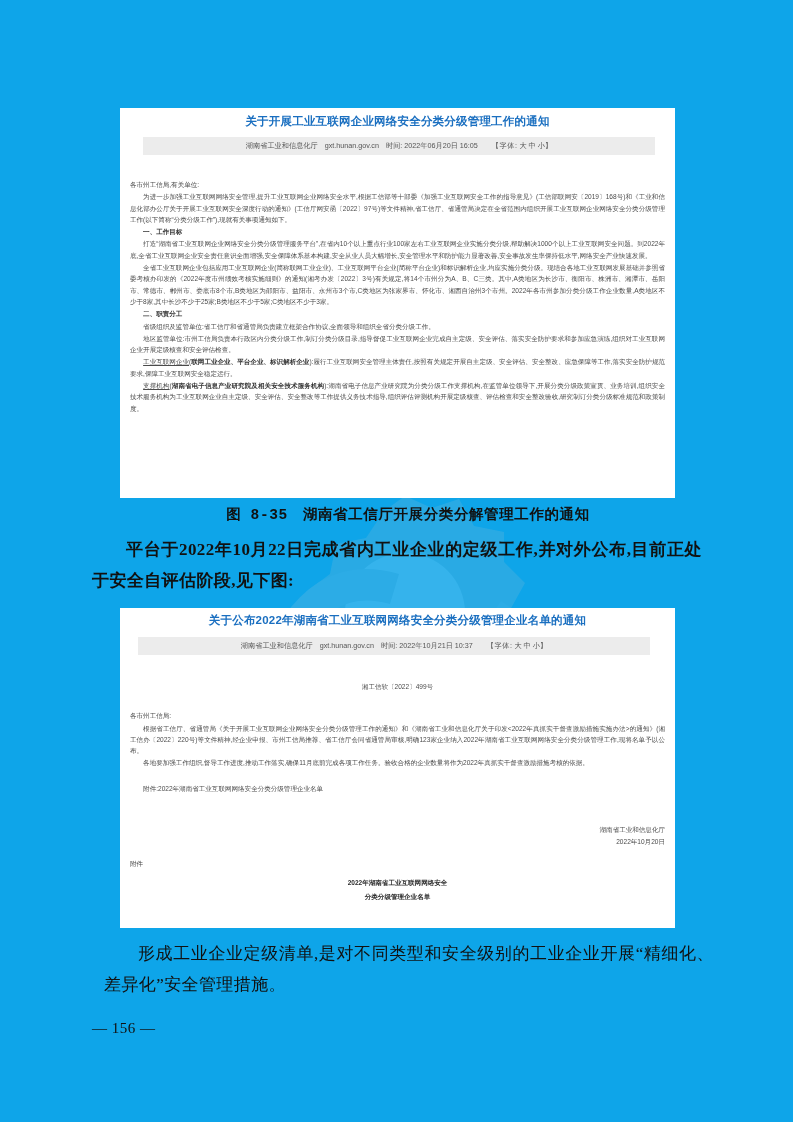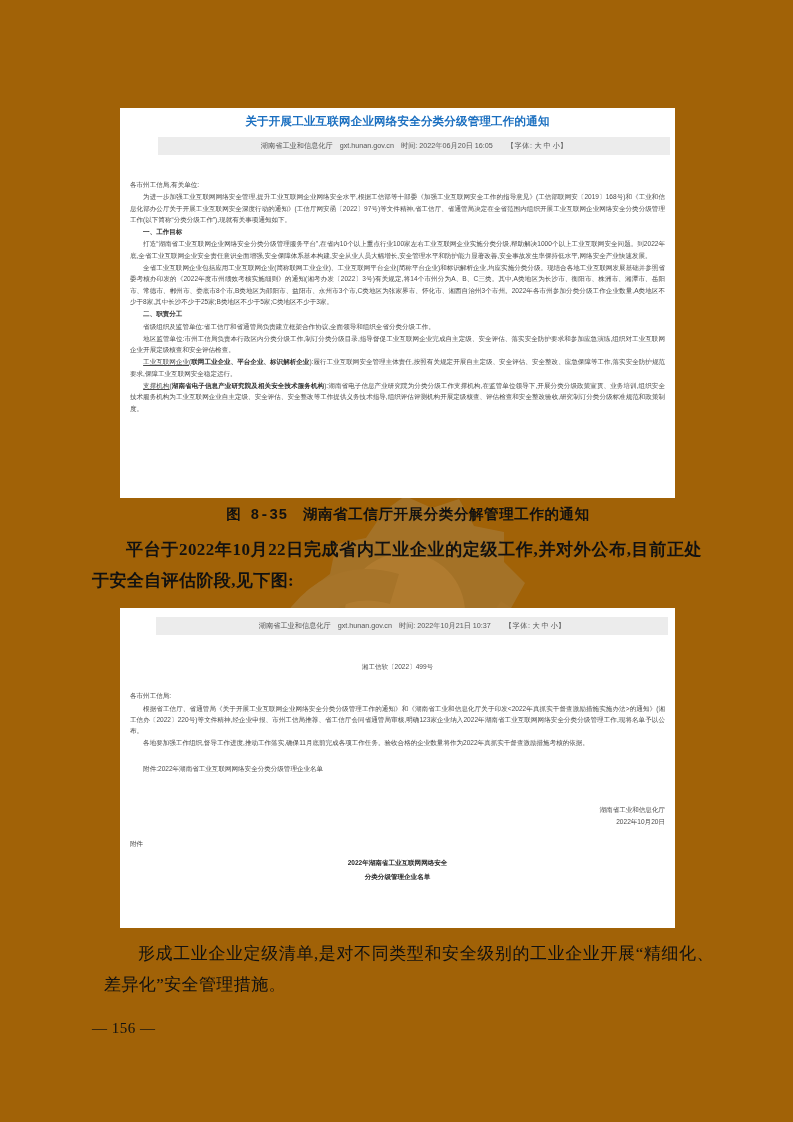--- a/index.html
+++ b/index.html
@@ -16,21 +16,21 @@
     color: #1b1b1b;
     overflow: hidden;
   }
 
   
   .page {
     position: absolute;
     inset: 0;
     width: 793px;
     height: 1122px;
-    background: #a16207;
+    background: #0ea5e9;
   }
 
   
   .watermark {
     position: absolute;
     left: 255px;
     top: 475px;
     width: 300px;
     height: 300px;
     opacity: 0.16;
@@ -135,21 +135,21 @@
       <path d="M182 96 q-30 44 -78 30 l6 -20 q34 10 54 -22 z"></path>
     </g>
   </svg>
 
   <div class="content">
 
     <div class="shot" style="left:120px; top:108px; width:555px; height:390px;">
 
       <div class="shot-title" style="font-size:11.5px; padding-top:5px; line-height:16px;">关于开展工业互联网企业网络安全分类分级管理工作的通知</div>
 
-      <div class="shot-meta" style="margin-top:8px; margin-left:38px; width:512px; height:18px;
+      <div class="shot-meta" style="margin-top:8px; margin-left:23px; width:512px; height:18px;
                   line-height:18px; font-size:7.2px;">
         <span>湖南省工业和信息化厅</span><span class="sep"></span><span>gxt.hunan.gov.cn</span><span class="sep"></span><span>时间:</span>&nbsp;<span>2022年06月20日 16:05</span><span class="sep"></span><span class="sep"></span><span class="fontsizer">【字体:</span>&nbsp;<span>大</span>&nbsp;<span>中</span>&nbsp;<span>小</span><span>】</span>
       </div>
 
       <div class="shot-body" style="margin-top:24px; margin-left:10px; width:535px;
                   font-size:6.55px; line-height:11.3px;">
         <p class="plain">各市州工信局,有关单位:</p>
         <p class="ind">为进一步加强工业互联网网络安全管理,提升工业互联网企业网络安全水平,根据工信部等十部委《加强工业互联网安全工作的指导意见》(工信部联网安〔2019〕168号)和《工业和信息化部办公厅关于开展工业互联网安全深度行动的通知》(工信厅网安函〔2022〕97号)等文件精神,省工信厅、省通管局决定在全省范围内组织开展工业互联网企业网络安全分类分级管理工作(以下简称“分类分级工作”),现就有关事项通知如下。</p>
         <p class="head">一、工作目标</p>
         <p class="ind">打造“湖南省工业互联网企业网络安全分类分级管理服务平台”,在省内10个以上重点行业100家左右工业互联网企业实施分类分级,帮助解决1000个以上工业互联网安全问题。到2022年底,全省工业互联网企业安全责任意识全面增强,安全保障体系基本构建,安全从业人员大幅增长,安全管理水平和防护能力显著改善,安全事故发生率保持低水平,网络安全产业快速发展。</p>
@@ -161,22 +161,23 @@
         <p class="ind"><span class="u">支撑机构</span>(<span class="b">湖南省电子信息产业研究院及相关安全技术服务机构</span>):湖南省电子信息产业研究院为分类分级工作支撑机构,在监管单位领导下,开展分类分级政策宣贯、业务培训,组织安全技术服务机构为工业互联网企业自主定级、安全评估、安全整改等工作提供义务技术指导,组织评估评测机构开展定级核查、评估检查和安全整改验收,研究制订分类分级标准规范和政策制度。</p>
       </div>
     </div>
 
     <div class="fig-caption" style="top:505px;">图 8-35　湖南省工信厅开展分类分解管理工作的通知</div>
 
     <div class="body-para" style="left:92px; top:534px; width:610px;font-weight:bold;">平台于2022年10月22日完成省内工业企业的定级工作,并对外公布,目前正处于安全自评估阶段,见下图:</div>
 
     <div class="shot" style="left:120px; top:608px; width:555px; height:320px;">
 
-
-      <div class="shot-meta" style="margin-top:9px; margin-left:36px; width:512px; height:18px;
+      <div class="shot-title" style="font-size:11.5px; padding-top:4px; line-height:16px;">关于公布2022年湖南省工业互联网网络安全分类分级管理企业名单的通知</div>
+
+      <div class="shot-meta" style="margin-top:9px; margin-left:18px; width:512px; height:18px;
                   line-height:18px; font-size:7.2px;">
         <span>湖南省工业和信息化厅</span><span class="sep"></span><span>gxt.hunan.gov.cn</span><span class="sep"></span><span>时间:</span>&nbsp;<span>2022年10月21日 10:37</span><span class="sep"></span><span class="sep"></span><span class="fontsizer">【字体:</span>&nbsp;<span>大</span>&nbsp;<span>中</span>&nbsp;<span>小</span><span>】</span>
       </div>
 
       <div class="shot-body" style="margin-top:26px; margin-left:10px; width:535px;
                   font-size:6.55px; line-height:11.3px;">
         <p class="center">湘工信软〔2022〕499号</p>
         <p class="plain" style="margin-top:18px;">各市州工信局:</p>
         <p class="ind">根据省工信厅、省通管局《关于开展工业互联网企业网络安全分类分级管理工作的通知》和《湖南省工业和信息化厅关于印发&lt;2022年真抓实干督查激励措施实施办法&gt;的通知》(湘工信办〔2022〕220号)等文件精神,经企业申报、市州工信局推荐、省工信厅会同省通管局审核,明确123家企业纳入2022年湖南省工业互联网网络安全分类分级管理工作,现将名单予以公布。</p>
         <p class="ind">各地要加强工作组织,督导工作进度,推动工作落实,确保11月底前完成各项工作任务。验收合格的企业数量将作为2022年真抓实干督查激励措施考核的依据。</p>

